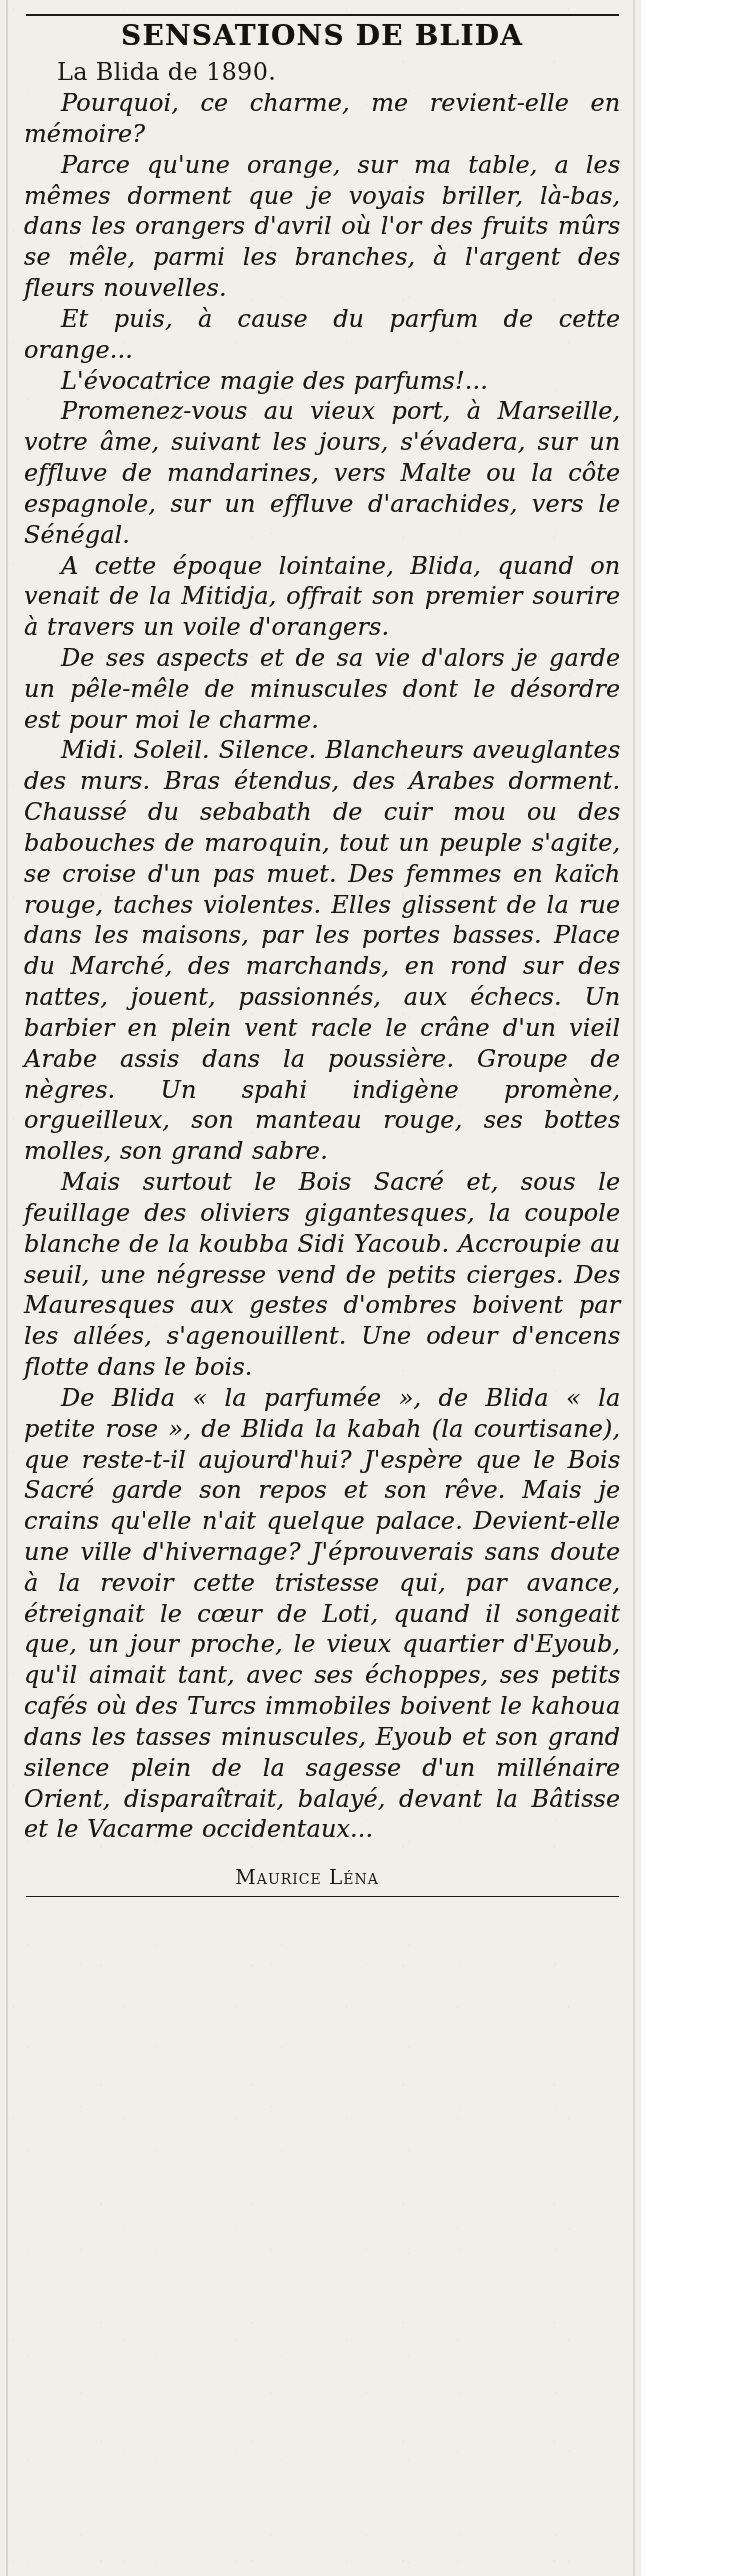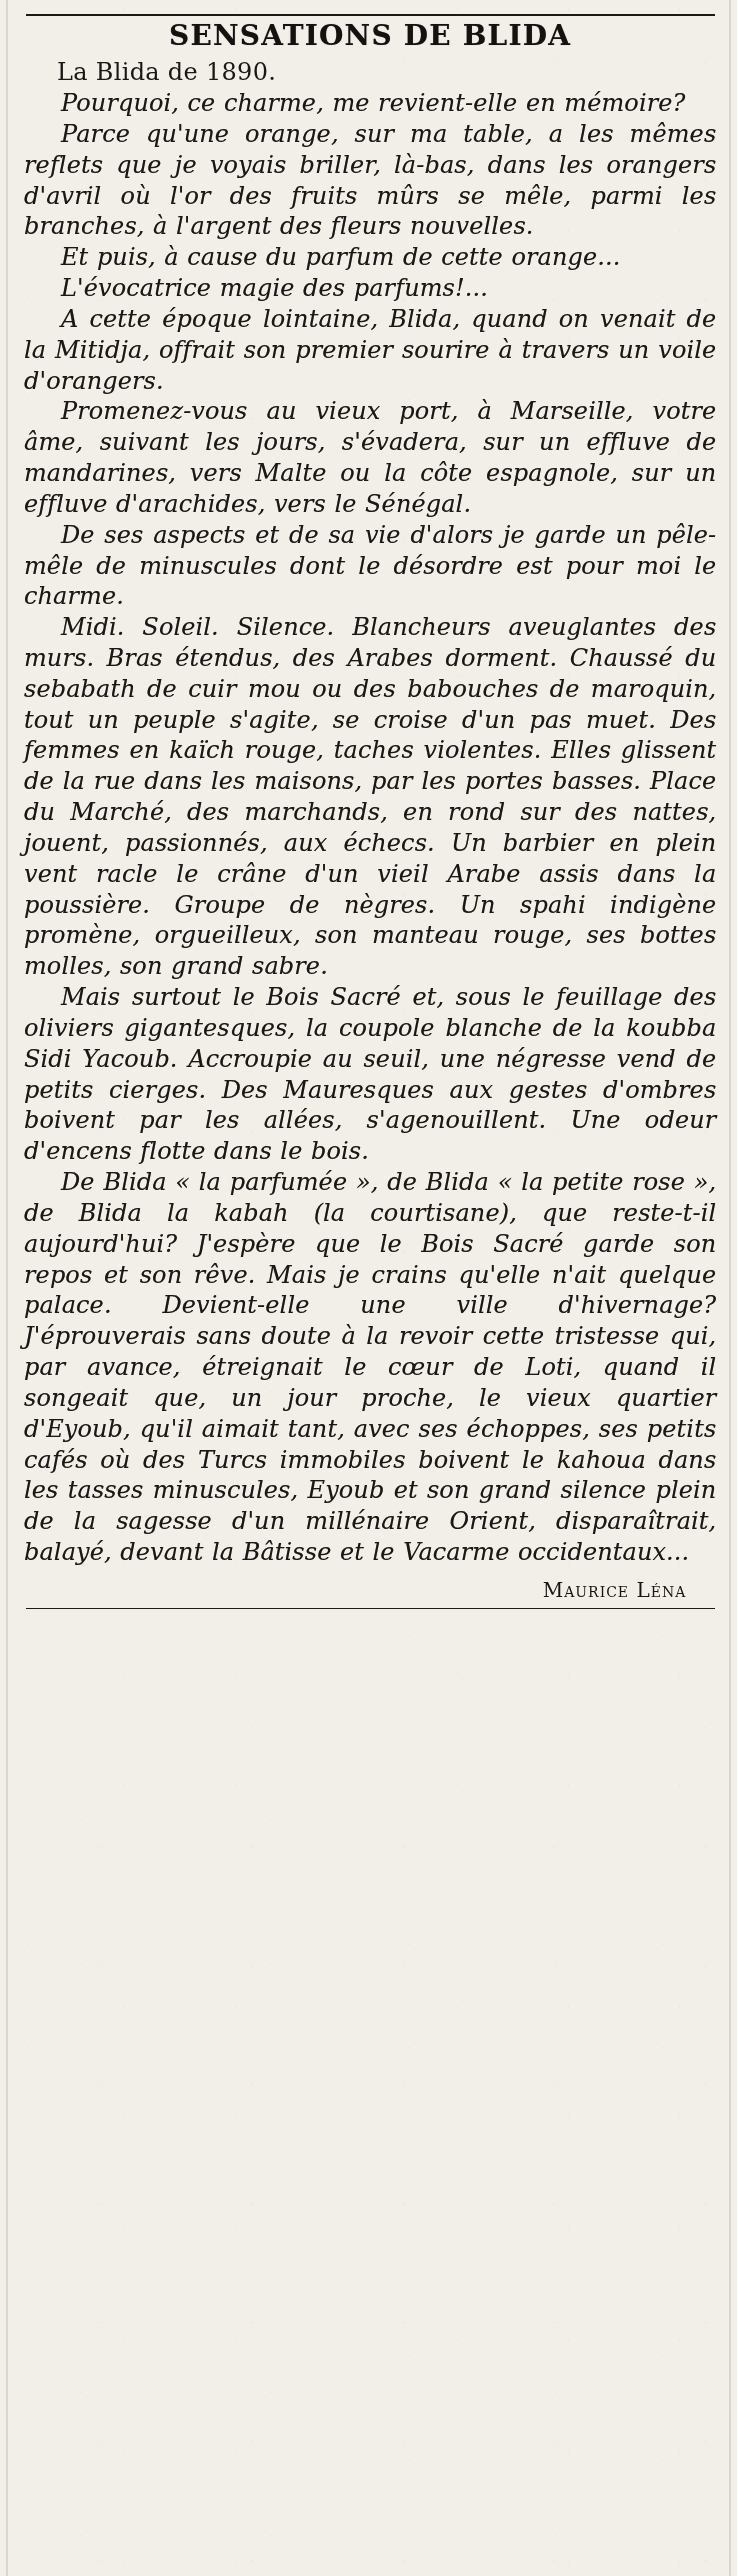--- a/index.html
+++ b/index.html
@@ -7,21 +7,21 @@
     padding: 0;
     background: #ffffff;
   }
   body {
     width: 739px;
     min-height: 2576px;
     font-family: "DejaVu Serif", serif;
   }
   .page {
     position: relative;
-    width: 737px;
+    width: 641px;
     min-height: 2576px;
     background: #f2efe9;
     box-sizing: border-box;
     padding: 14.3px 20.7px 16px 24px;
     
     background-image:
       radial-gradient(circle at 12% 8%, rgba(0,0,0,0.035) 0 0.8px, transparent 0.8px),
       radial-gradient(circle at 38% 27%, rgba(0,0,0,0.03) 0 0.8px, transparent 0.8px),
       radial-gradient(circle at 67% 52%, rgba(0,0,0,0.03) 0 0.8px, transparent 0.8px),
       radial-gradient(circle at 85% 73%, rgba(0,0,0,0.03) 0 0.8px, transparent 0.8px),
@@ -61,22 +61,22 @@
     color: #1a1714;
     margin: 0;
     text-align: justify;
     text-justify: inter-word;
     text-indent: 37px;
     letter-spacing: 0.1px;
     word-spacing: 0.8px;
     text-shadow: 0 0 0.5px rgba(0,0,0,0.4);
   }
   .signature {
-    margin-top: 10px;
-    text-align: right;
+    margin-top: 20px;
+    text-align: center;
     padding-right: 30px;
     font-variant: small-caps;
     font-size: 20px;
     letter-spacing: 1px;
     color: #171512;
     font-style: normal;
   }
   
   .edge-left, .edge-right {
     position: absolute;
@@ -96,25 +96,25 @@
   <div class="edge-right"></div>
 
   <div class="rule-top"></div>
 
   <h1 class="title">SENSATIONS DE BLIDA</h1>
 
   <div class="dateline">La Blida de 1890.</div>
 
   <div class="body-text">
     <p>Pourquoi, ce charme, me revient-elle en mémoire?</p>
-    <p>Parce qu'une orange, sur ma table, a les mêmes reflets que je voyais briller, là-bas, dans les orangers d'avril où l'or des fruits mûrs se mêle, parmi les branches, à l'argent des fleurs nouvelles.</p>
+    <p>Parce qu'une orange, sur ma table, a les mêmes dorment que je voyais briller, là-bas, dans les orangers d'avril où l'or des fruits mûrs se mêle, parmi les branches, à l'argent des fleurs nouvelles.</p>
     <p>Et puis, à cause du parfum de cette orange...</p>
     <p>L'évocatrice magie des parfums!...</p>
+    <p>Promenez-vous au vieux port, à Marseille, votre âme, suivant les jours, s'évadera, sur un effluve de mandarines, vers Malte ou la côte espagnole, sur un effluve d'arachides, vers le Sénégal.</p>
     <p>A cette époque lointaine, Blida, quand on venait de la Mitidja, offrait son premier sourire à travers un voile d'orangers.</p>
-    <p>Promenez-vous au vieux port, à Marseille, votre âme, suivant les jours, s'évadera, sur un effluve de mandarines, vers Malte ou la côte espagnole, sur un effluve d'arachides, vers le Sénégal.</p>
     <p>De ses aspects et de sa vie d'alors je garde un pêle-mêle de minuscules dont le désordre est pour moi le charme.</p>
     <p>Midi. Soleil. Silence. Blancheurs aveuglantes des murs. Bras étendus, des Arabes dorment. Chaussé du sebabath de cuir mou ou des babouches de maroquin, tout un peuple s'agite, se croise d'un pas muet. Des femmes en kaïch rouge, taches violentes. Elles glissent de la rue dans les maisons, par les portes basses. Place du Marché, des marchands, en rond sur des nattes, jouent, passionnés, aux échecs. Un barbier en plein vent racle le crâne d'un vieil Arabe assis dans la poussière. Groupe de nègres. Un spahi indigène promène, orgueilleux, son manteau rouge, ses bottes molles, son grand sabre.</p>
     <p>Mais surtout le Bois Sacré et, sous le feuillage des oliviers gigantesques, la coupole blanche de la koubba Sidi Yacoub. Accroupie au seuil, une négresse vend de petits cierges. Des Mauresques aux gestes d'ombres boivent par les allées, s'agenouillent. Une odeur d'encens flotte dans le bois.</p>
     <p>De Blida « la parfumée », de Blida « la petite rose », de Blida la kabah (la courtisane), que reste-t-il aujourd'hui? J'espère que le Bois Sacré garde son repos et son rêve. Mais je crains qu'elle n'ait quelque palace. Devient-elle une ville d'hivernage? J'éprouverais sans doute à la revoir cette tristesse qui, par avance, étreignait le cœur de Loti, quand il songeait que, un jour proche, le vieux quartier d'Eyoub, qu'il aimait tant, avec ses échoppes, ses petits cafés où des Turcs immobiles boivent le kahoua dans les tasses minuscules, Eyoub et son grand silence plein de la sagesse d'un millénaire Orient, disparaîtrait, balayé, devant la Bâtisse et le Vacarme occidentaux...</p>
   </div>
 
   <div class="signature">Maurice Léna</div>
 
   <div class="rule-bottom"></div>
 </div>

